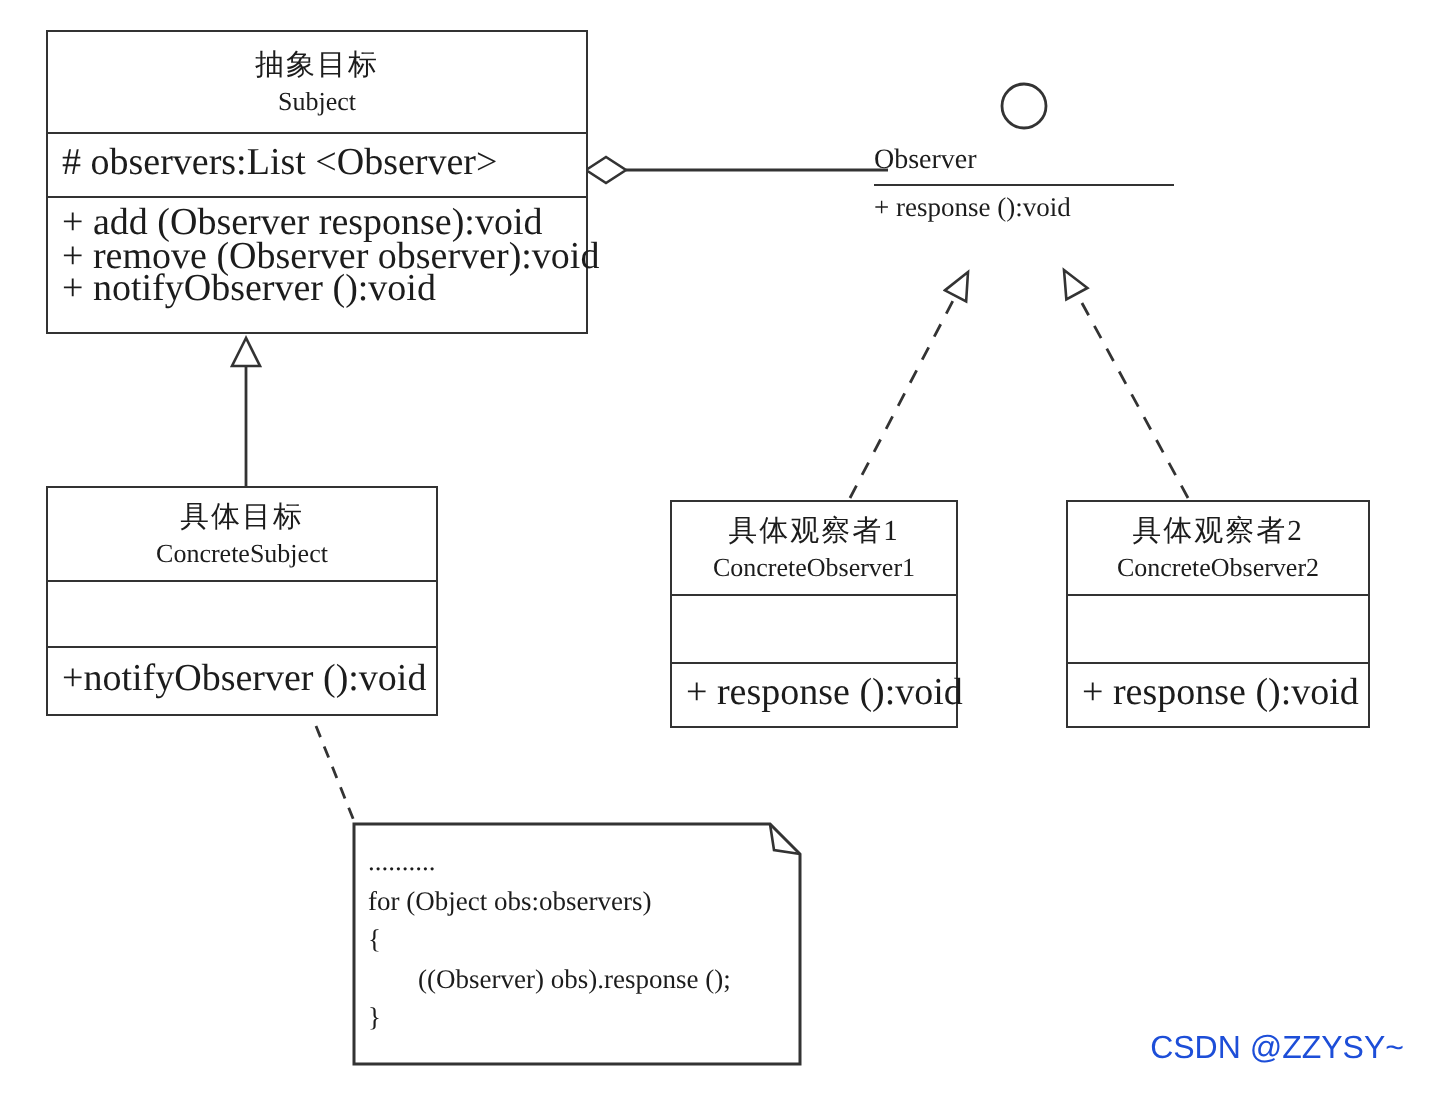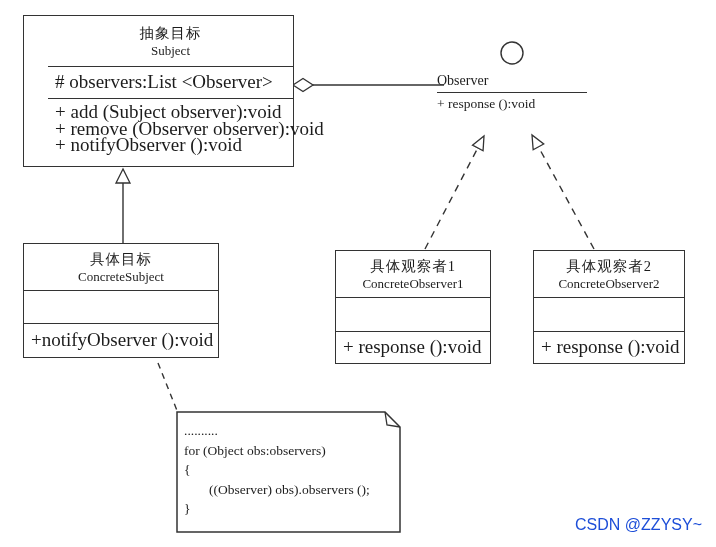--- a/index.html
+++ b/index.html
@@ -51,30 +51,30 @@
 
     <line x1="425" y1="249" x2="484" y2="136" stroke="#333" stroke-width="1.4" stroke-dasharray="7,6" marker-end="url(#hollowTri)"></line>
     <line x1="594" y1="249" x2="532" y2="135" stroke="#333" stroke-width="1.4" stroke-dasharray="7,6" marker-end="url(#hollowTri)"></line>
 
     <line x1="158" y1="363" x2="178" y2="413" stroke="#333" stroke-width="1.4" stroke-dasharray="6,5"></line>
 
     <path d="M177,412 L385,412 L400,427 L400,532 L177,532 Z" fill="#ffffff" stroke="#333" stroke-width="1.5"></path>
     <path d="M385,412 L387,425 L400,427" fill="none" stroke="#333" stroke-width="1.3"></path>
   </svg>
 
-  <div class="cls" style="left:23px;top:15px;width:271px;height:152px;padding-left:24px;">
+  <div class="cls" style="left:23px;top:15px;width:271px;height:152px;">
     <div class="title" style="height:51px;">
       <div class="title-zh">抽象目标</div>
       <div class="title-en">Subject</div>
     </div>
     <div class="compartment attr-single" style="height:32px;">
       <div class="member"># observers:List &lt;Observer&gt;</div>
     </div>
     <div class="compartment ops">
-      <div class="member">+ add (Subject observer):void</div>
+      <div class="member">+ add (Observer response):void</div>
       <div class="member">+ remove (Observer observer):void</div>
       <div class="member">+ notifyObserver ():void</div>
     </div>
   </div>
 
   <div class="iface" style="left:437px;top:73px;width:150px;">
     <div class="iface-name">Observer</div>
     <div class="iface-method">+ response ():void</div>
   </div>
 
@@ -82,21 +82,21 @@
     <div class="title" style="height:47px;">
       <div class="title-zh">具体目标</div>
       <div class="title-en">ConcreteSubject</div>
     </div>
     <div class="compartment" style="height:33px;"></div>
     <div class="compartment ops-single">
       <div class="member">+notifyObserver ():void</div>
     </div>
   </div>
 
-  <div class="cls" style="left:335px;top:250px;width:156px;height:114px;">
+  <div class="cls" style="left:335px;top:250px;width:144px;height:114px;">
     <div class="title" style="height:47px;">
       <div class="title-zh">具体观察者1</div>
       <div class="title-en">ConcreteObserver1</div>
     </div>
     <div class="compartment" style="height:34px;"></div>
     <div class="compartment ops-single">
       <div class="member">+ response ():void</div>
     </div>
   </div>
 
@@ -108,19 +108,19 @@
     <div class="compartment" style="height:34px;"></div>
     <div class="compartment ops-single">
       <div class="member">+ response ():void</div>
     </div>
   </div>
 
   <div class="note-text" style="left:184px;top:421px;width:212px;">
     <div class="note-line">..........</div>
     <div class="note-line">for (Object obs:observers)</div>
     <div class="note-line">{</div>
-    <div class="note-line note-indent">((Observer) obs).observers ();</div>
+    <div class="note-line note-indent">((Observer) obs).response ();</div>
     <div class="note-line">}</div>
   </div>
 
   <div class="watermark" style="left:540px;top:516px;width:162px;">CSDN @ZZYSY~</div>
 
 </div>
 
 </body></html>

